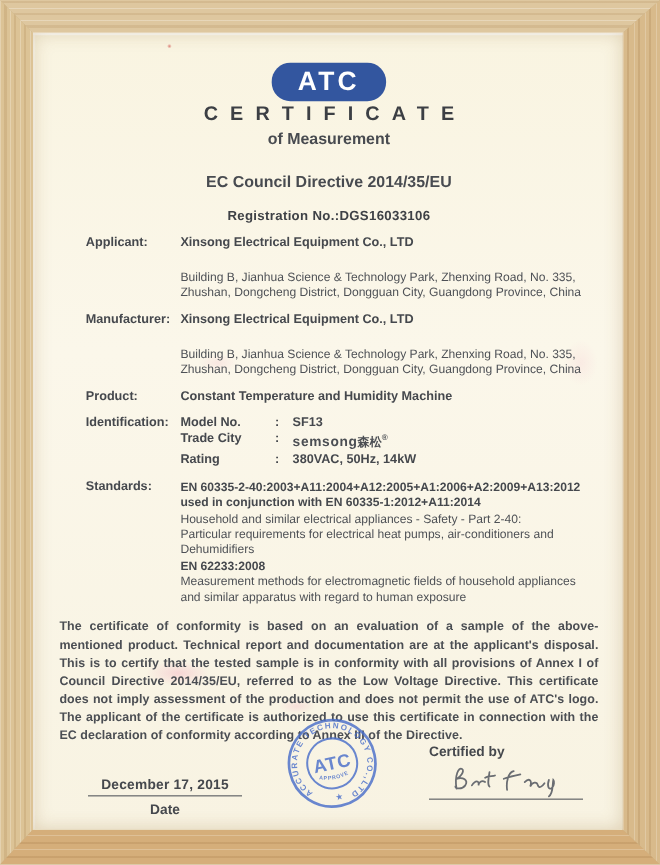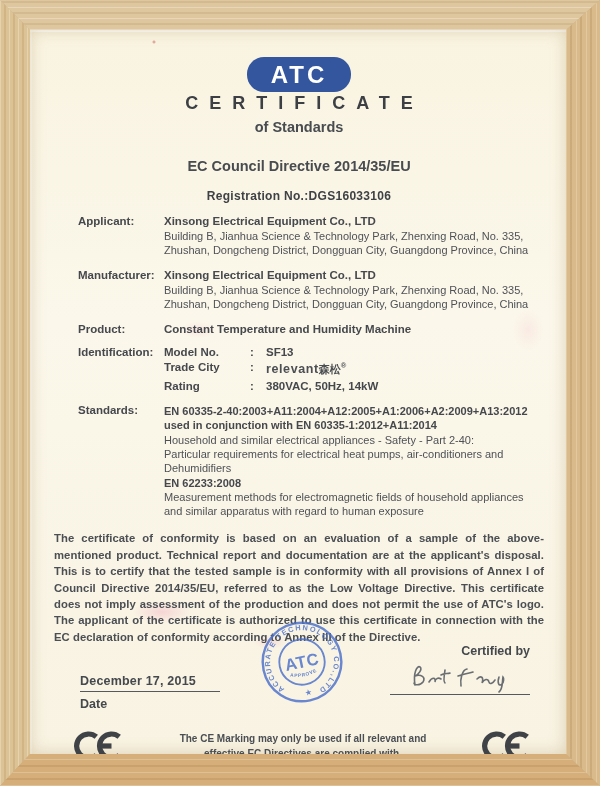--- a/index.html
+++ b/index.html
@@ -46,37 +46,37 @@
   .cert-title{font-size:18px;font-weight:bold;letter-spacing:11px;text-indent:11px;color:#3c3f44;margin-top:1px;white-space:nowrap}
   .sub{font-size:14.5px;font-weight:bold;color:#484b50;margin-top:5px}
   .dir{font-size:14.5px;font-weight:bold;color:#484b50;line-height:1.3}
   .dir1{margin-top:22px}
   .reg{font-size:12px;font-weight:bold;margin-top:13px;color:#3e4146;letter-spacing:.3px}
 
   .details{margin-top:12px;padding-left:24px}
   .drow{display:grid;grid-template-columns:86px 1fr;margin-bottom:11px;font-size:11px}
   .dlabel{font-weight:bold;font-size:11.5px}
   .dname{font-weight:bold;font-size:11.5px}
-  .daddr{margin-top:2px;line-height:1.32;color:#4e5156;max-width:382px}
+  .daddr{margin-top:18px;line-height:1.32;color:#4e5156;max-width:382px}
   .subrow{display:grid;grid-template-columns:86px 16px 1fr;margin-bottom:3px;font-size:11.5px;font-weight:bold}
   .brand{font-weight:bold;font-size:12.5px;letter-spacing:.6px;color:#4b4e53}
   .brand .cjk{font-size:11px;letter-spacing:0}
   .brand sup{font-size:7.5px}
   .std{line-height:1.3;max-width:392px}
   .std-b{font-weight:bold}
   .std-r{font-weight:normal;color:#4e5156}
 
   .statement{margin-top:12px;font-size:11.3px;font-weight:bold;text-align:justify;
     line-height:1.45;color:#4b4e53;letter-spacing:.05px}
 
   .signoff{position:relative;height:72px;margin-top:3px}
-  .date-block{position:absolute;left:26px;top:26px;width:140px;text-align:left}
+  .date-block{position:absolute;left:26px;top:26px;width:140px;text-align:center}
   .date-value{display:block;font-size:12.5px;font-weight:bold;padding-bottom:3px;border-bottom:1.5px solid #55585d;letter-spacing:.2px}
   .date-label{display:inline-block;margin-top:5px;font-size:12.5px;font-weight:bold}
-  .certified-block{position:absolute;left:336px;top:-4px;width:140px;text-align:right}
+  .certified-block{position:absolute;left:336px;top:-4px;width:140px;text-align:left}
   .certified-label{font-size:12.5px;font-weight:bold}
   .sig-svg{display:block;margin:0 auto}
   .sig-line{border-top:1.3px solid #55585d}
   .stamp-wrap{position:absolute;left:202px;top:-32px;width:92px;height:92px;opacity:.82;transform:rotate(-12deg);z-index:3}
 
   .ce-row{display:flex;align-items:center;margin-top:8px}
   .ce-left{margin-left:20px}
   .ce-right{margin-right:12px}
   .ce-note{flex:1;font-size:10px;font-weight:bold;text-align:center;line-height:1.5;color:#4b4e53}
   .ce-note span{display:block}
@@ -87,21 +87,21 @@
 <div class="bar bar-top"></div>
 <div class="bar bar-left"></div>
 <div class="bar bar-right"></div>
 <div class="bar bar-bottom"></div>
 
 <div class="paper">
 
   <div class="center">
     <span class="logo-pill">ATC</span>
     <div class="cert-title">CERTIFICATE</div>
-    <div class="sub">of Standards</div>
+    <div class="sub">of Measurement</div>
     <div class="dir dir1">EC Council Directive 2014/35/EU</div>
     <div class="reg">Registration No.:DGS16033106</div>
   </div>
 
   <div class="details">
 
     <div class="drow">
       <div class="dlabel">Applicant:</div>
       <div>
         <div class="dname">Xinsong Electrical Equipment Co., LTD</div>
@@ -126,21 +126,21 @@
       <div class="dlabel">Identification:</div>
       <div>
         <div class="subrow">
           <span>Model No.</span>
           <span>:</span>
           <span>SF13</span>
         </div>
         <div class="subrow">
           <span>Trade City</span>
           <span>:</span>
-          <span class="brand"><span>relevant</span><span class="cjk">森松</span><sup>®</sup></span>
+          <span class="brand"><span>semsong</span><span class="cjk">森松</span><sup>®</sup></span>
         </div>
         <div class="subrow">
           <span>Rating</span>
           <span>:</span>
           <span>380VAC, 50Hz, 14kW</span>
         </div>
       </div>
     </div>
 
     <div class="drow" style="margin-bottom:0">

